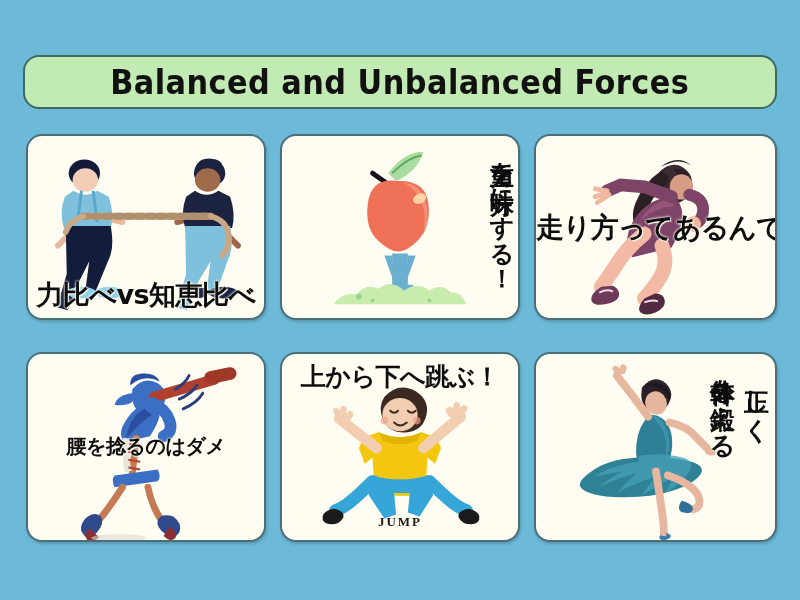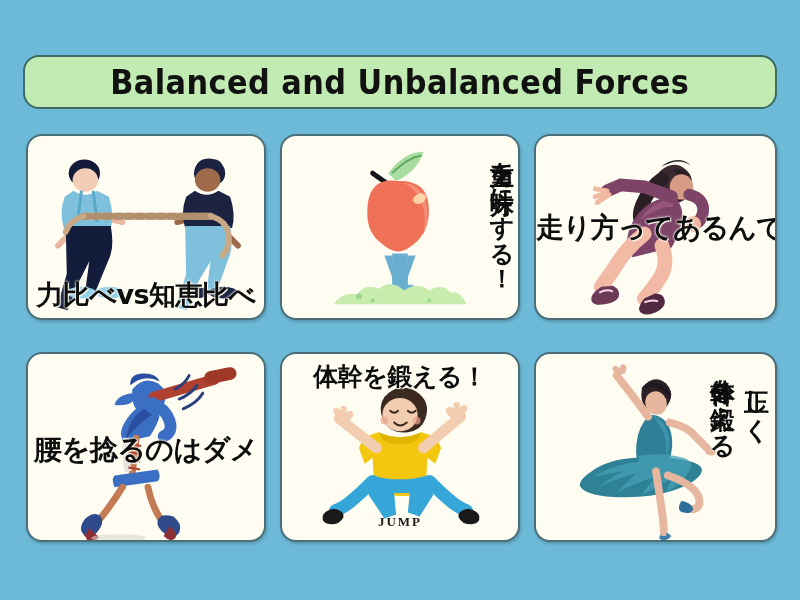--- a/index.html
+++ b/index.html
@@ -47,21 +47,21 @@
     white-space:nowrap;
   }
   .cap-h{left:0;right:0;text-align:center;}
   .cap-v{
     writing-mode:vertical-rl;text-orientation:upright;
     white-space:nowrap;line-height:1.02;
   }
   #cap1{bottom:10px;font-size:27px;letter-spacing:-.5px;}
   #cap2{right:4px;top:8px;font-size:24px;height:170px;}
   #cap3{top:78px;font-size:28px;letter-spacing:-1px;}
-  #cap4{top:82px;font-size:28px;letter-spacing:-.5px;}
+  #cap4{top:82px;font-size:20px;letter-spacing:-.5px;}
   #cap5{top:10px;font-size:25px;letter-spacing:-.5px;}
   #cap6a{right:6px;top:18px;font-size:25px;}
   #cap6b{right:40px;top:6px;font-size:25px;}
   .jump-label{
     position:absolute;left:0;right:0;bottom:10px;text-align:center;
     font-family:Liberation Serif, serif;font-weight:700;font-size:13px;
     color:#1a1a1a;letter-spacing:2px;
   }
 </style>
 </head>
@@ -200,21 +200,21 @@
         <path d="M144 96 L182 64" stroke="#f3cdb0" stroke-width="11" fill="none" stroke-linecap="round"></path>
         <path d="M58 66 q-8 -6 -6 -10 q4 -3 7 2 q0 -6 4 -5 q4 1 2 7 q5 -4 7 0 q2 4 -6 9z" fill="#f3cdb0"></path>
         <path d="M182 64 q8 -6 7 -10 q-4 -4 -8 1 q1 -6 -3 -6 q-5 0 -3 7 q-5 -4 -8 0 q-2 4 6 10z" fill="#f3cdb0"></path>
         <path d="M92 124 q28 8 56 0 l6 20 -14 22 -12 -4 2 -20 -16 0 2 22 -12 4 -16 -24z" fill="#36a6d8"></path>
         <path d="M92 130 q-14 14 -24 22 q-8 6 -14 8" stroke="#36a6d8" stroke-width="13" fill="none" stroke-linecap="round"></path>
         <path d="M150 130 q14 14 24 22 q8 6 14 8" stroke="#36a6d8" stroke-width="13" fill="none" stroke-linecap="round"></path>
         <path d="M52 158 q-10 2 -11 8 q-1 7 8 8 q10 0 13 -7 q2 -7 -10 -9z" fill="#1a1a1a"></path>
         <path d="M190 158 q10 2 11 8 q1 7 -8 8 q-10 0 -13 -7 q-2 -7 10 -9z" fill="#1a1a1a"></path>
       </svg>
     </div>
-    <div class="cap cap-h" id="cap5">体幹を鍛える！</div>
+    <div class="cap cap-h" id="cap5">上から下へ跳ぶ！</div>
     <div class="jump-label">JUMP</div>
   </div>
 
   <div class="card c6">
     <div class="art">
       <svg viewBox="0 0 243 190" preserveAspectRatio="xMidYMid meet">
         <path d="M108 34 q12 -14 24 -4 q10 10 2 22 q-8 11 -18 6 q-12 -7 -8 -24z" fill="#2b2026"></path>
         <ellipse cx="122" cy="50" rx="11" ry="12" fill="#e6b79e" transform="rotate(-20 122 50)"></ellipse>
         <path d="M106 36 q14 -12 26 -2 q6 6 4 14 q-4 -12 -14 -14 q-11 -2 -16 2z" fill="#201820"></path>
         <path d="M116 62 q-12 10 -14 30 q-2 18 6 26 l26 -4 q8 -22 2 -38 q-6 -14 -20 -14z" fill="#2f7f96"></path>

